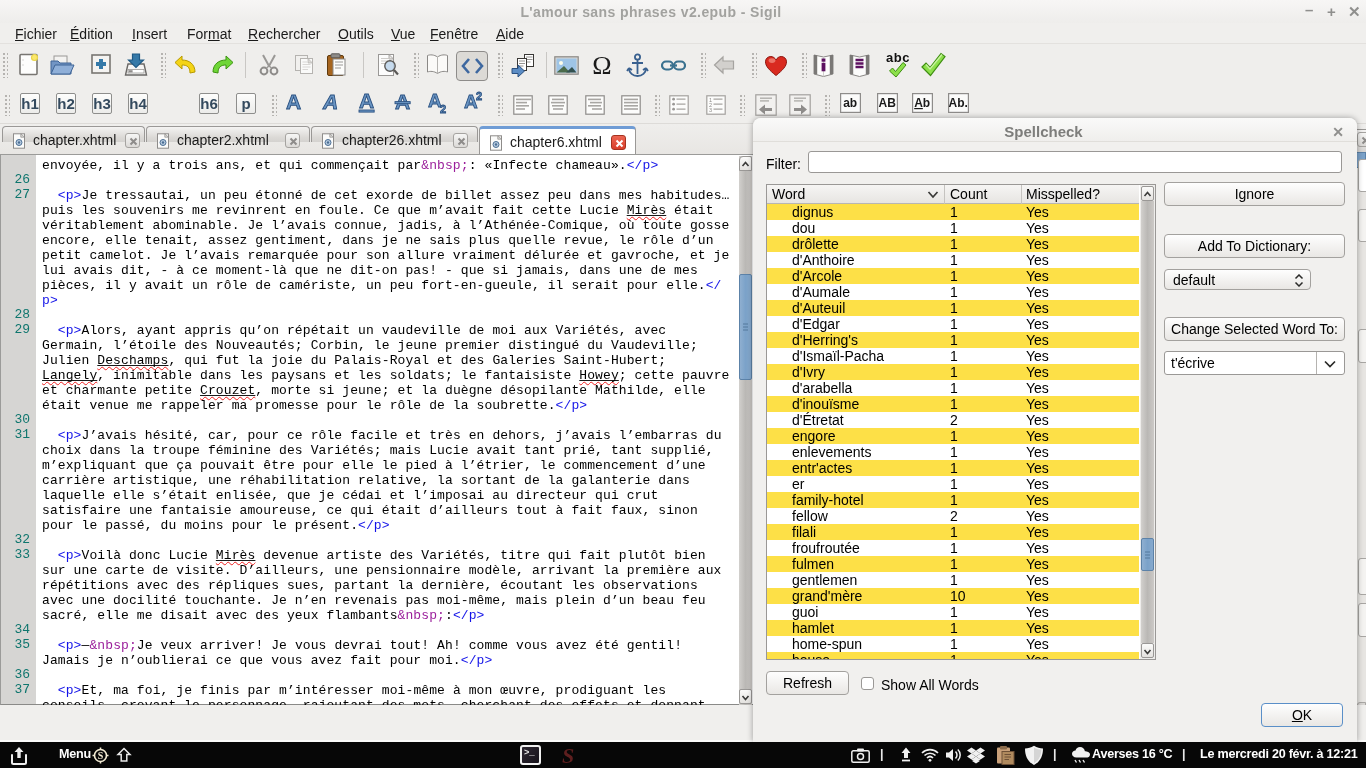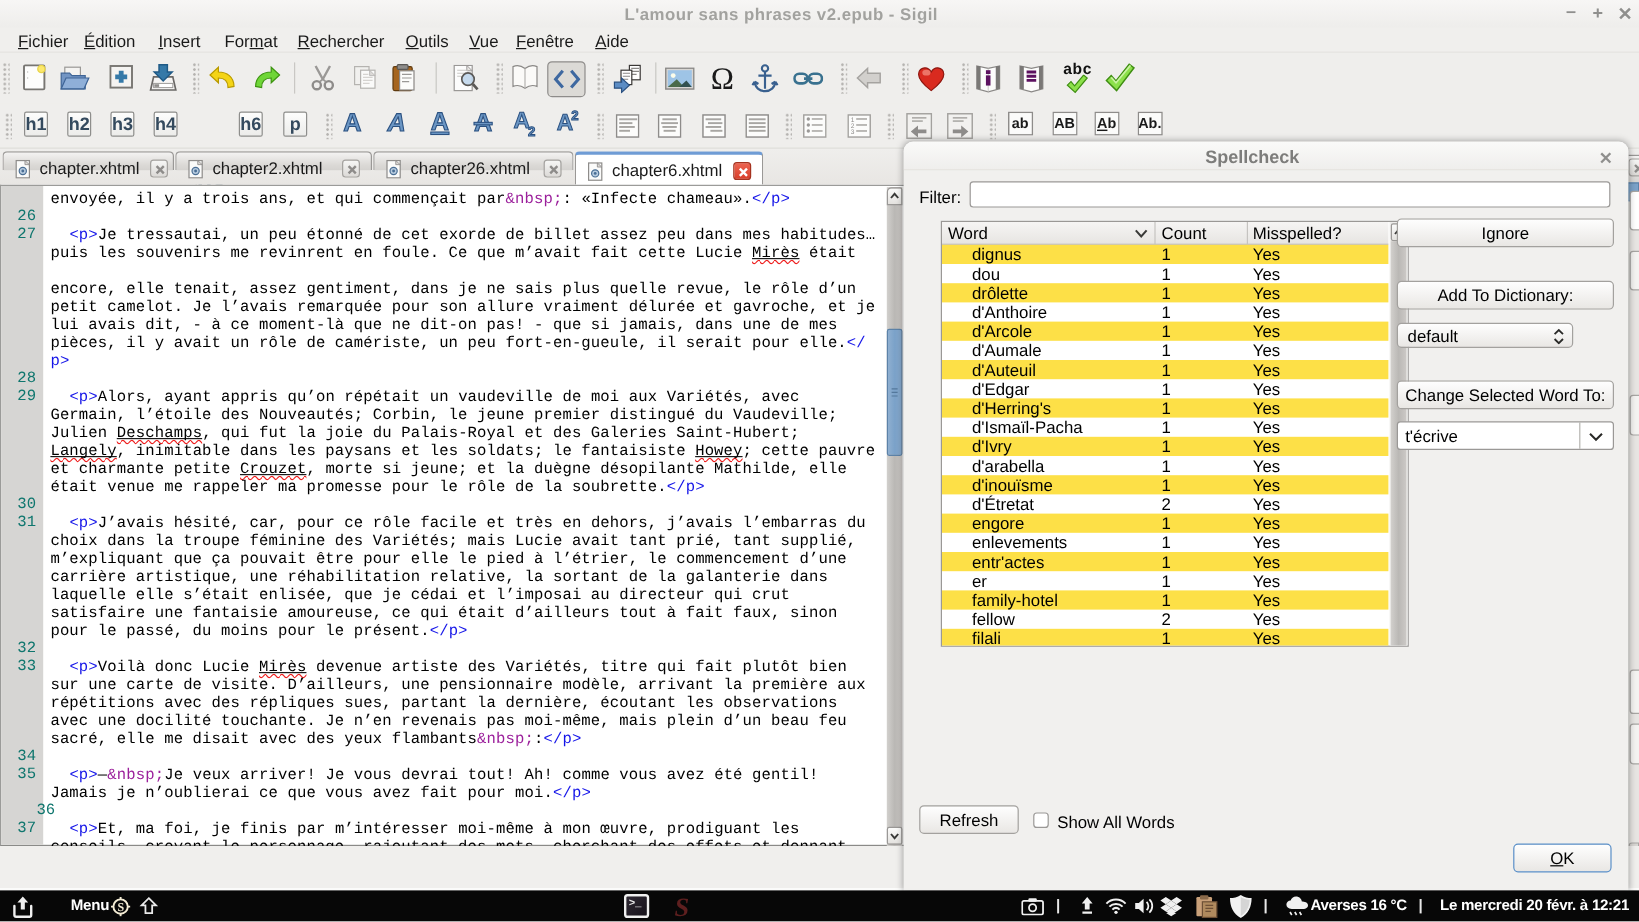--- a/index.html
+++ b/index.html
@@ -84,21 +84,21 @@
   background:linear-gradient(#fafaf9,#efeeec); border-radius:8px 8px 0 0;
   border-bottom:1px solid #e0deda; }
 #dlg-title { position:absolute; width:581px; top:5px; text-align:center;
   font-size:15px; font-weight:bold; color:#7d7d7b; }
 #dlg-close { position:absolute; right:13px; top:6px; color:#8f8f8d; font-size:14px; font-weight:bold; }
 .dlabel { position:absolute; font-size:14px; color:#000; }
 .dinput { position:absolute; background:#fff; border:1px solid #9a9896; border-radius:3px; }
 .dbtn { position:absolute; background:linear-gradient(#fefefe,#e9e7e4);
   border:1px solid #a3a19e; border-radius:4px; text-align:center;
   font-size:14px; color:#000; }
-#wtable { position:absolute; left:31px; top:66px; width:390px; height:355px;
+#wtable { position:absolute; left:13px; top:66px; width:390px; height:476px;
   background:#fff; border:1px solid #9a9896; overflow:hidden; }
 #whead { position:absolute; left:0; top:0; width:372px; height:19px;
   background:linear-gradient(#f6f5f4,#e7e5e2); border-bottom:1px solid #b8b6b3;
   font-size:14px; color:#000; }
 .wrow { position:absolute; left:0; width:372px; height:16px; font-size:14px; color:#000; }
 .wrow.alt { background:#fde047; }
 .wc1 { position:absolute; left:25px; top:0px; }
 .wc2 { position:absolute; left:183px; top:0px; }
 .wc3 { position:absolute; left:259px; top:0px; }
 </style>
@@ -429,27 +429,28 @@
         <div class="lnum" style="left:0; top:17px;">26</div>
 <div class="lnum" style="left:0; top:32px;">27</div>
 <div class="lnum" style="left:0; top:152px;">28</div>
 <div class="lnum" style="left:0; top:167px;">29</div>
 <div class="lnum" style="left:0; top:257px;">30</div>
 <div class="lnum" style="left:0; top:272px;">31</div>
 <div class="lnum" style="left:0; top:377px;">32</div>
 <div class="lnum" style="left:0; top:392px;">33</div>
 <div class="lnum" style="left:0; top:467px;">34</div>
 <div class="lnum" style="left:0; top:482px;">35</div>
-<div class="lnum" style="left:16px; top:512px;">36</div>
+<div class="lnum" style="left:0; top:512px;">36</div>
 <div class="lnum" style="left:0; top:527px;">37</div>
       </div>
     <div class="abs" id="code"><div style="position:absolute; left:0; top:2px; height:15px;">envoyée, il y a trois ans, et qui commençait par<span class="e">&amp;nbsp;</span>: «Infecte chameau».<span class="t">&lt;/p&gt;</span></div>
 <div style="position:absolute; left:0; top:17px; height:15px;"></div>
 <div style="position:absolute; left:0; top:32px; height:15px;">  <span class="t">&lt;p&gt;</span>Je tressautai, un peu étonné de cet exorde de billet assez peu dans mes habitudes…</div>
 <div style="position:absolute; left:0; top:47px; height:15px;">puis les souvenirs me revinrent en foule. Ce que m’avait fait cette Lucie <span class="w"><i>Mirès</i></span> était</div>
+<div style="position:absolute; left:0; top:62px; height:15px;">véritablement abominable. Je l’avais connue, jadis, à l’Athénée-Comique, où toute gosse</div>
 <div style="position:absolute; left:0; top:77px; height:15px;">encore, elle tenait, assez gentiment, dans je ne sais plus quelle revue, le rôle d’un</div>
 <div style="position:absolute; left:0; top:92px; height:15px;">petit camelot. Je l’avais remarquée pour son allure vraiment délurée et gavroche, et je</div>
 <div style="position:absolute; left:0; top:107px; height:15px;">lui avais dit, - à ce moment-là que ne dit-on pas! - que si jamais, dans une de mes</div>
 <div style="position:absolute; left:0; top:122px; height:15px;">pièces, il y avait un rôle de camériste, un peu fort-en-gueule, il serait pour elle.<span class="t">&lt;/</span></div>
 <div style="position:absolute; left:0; top:137px; height:15px;"><span class="t">p&gt;</span></div>
 <div style="position:absolute; left:0; top:152px; height:15px;"></div>
 <div style="position:absolute; left:0; top:167px; height:15px;">  <span class="t">&lt;p&gt;</span>Alors, ayant appris qu’on répétait un vaudeville de moi aux Variétés, avec</div>
 <div style="position:absolute; left:0; top:182px; height:15px;">Germain, l’étoile des Nouveautés; Corbin, le jeune premier distingué du Vaudeville;</div>
 <div style="position:absolute; left:0; top:197px; height:15px;">Julien <span class="w"><i>Deschamps</i></span>, qui fut la joie du Palais-Royal et des Galeries Saint-Hubert;</div>
 <div style="position:absolute; left:0; top:212px; height:15px;"><span class="w"><i>Langely</i></span>, inimitable dans les paysans et les soldats; le fantaisiste <span class="w"><i>Howey</i></span>; cette pauvre</div>

